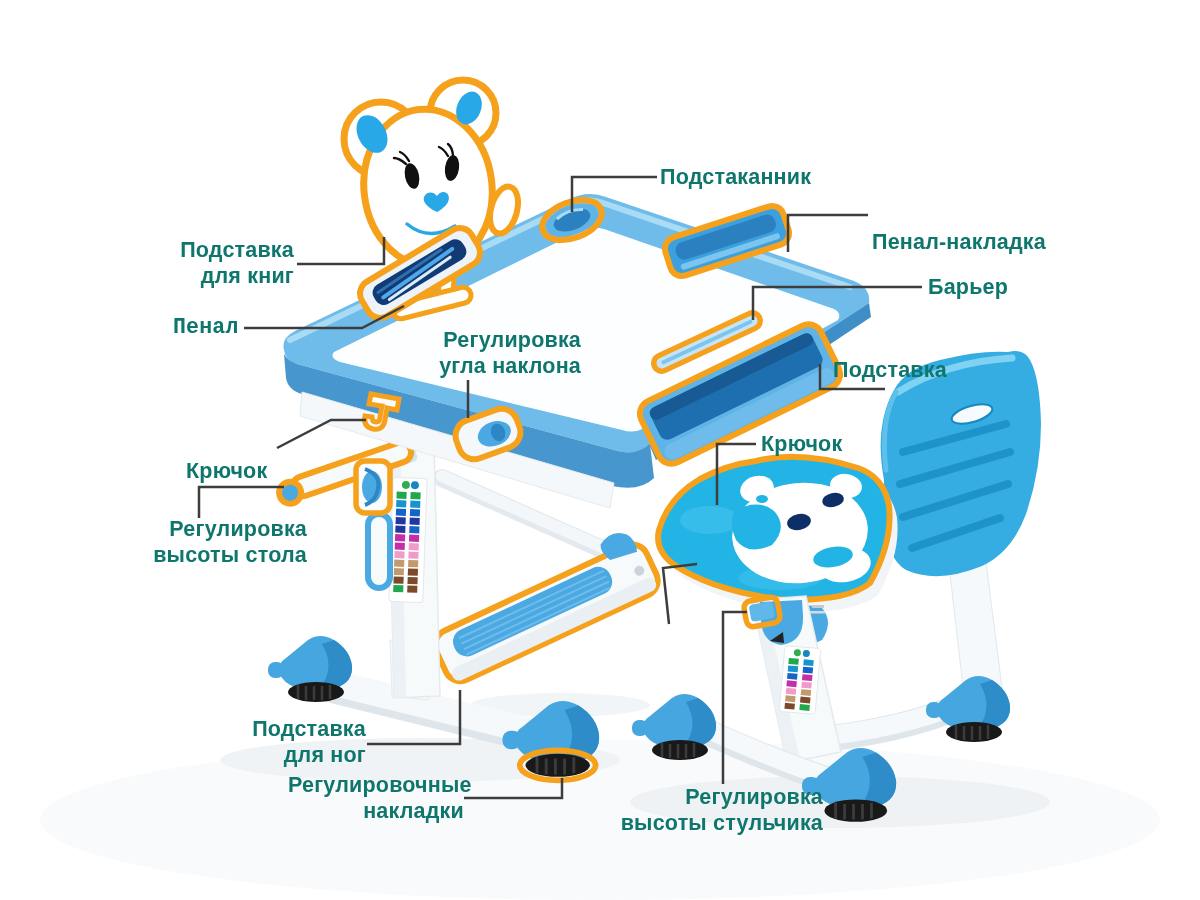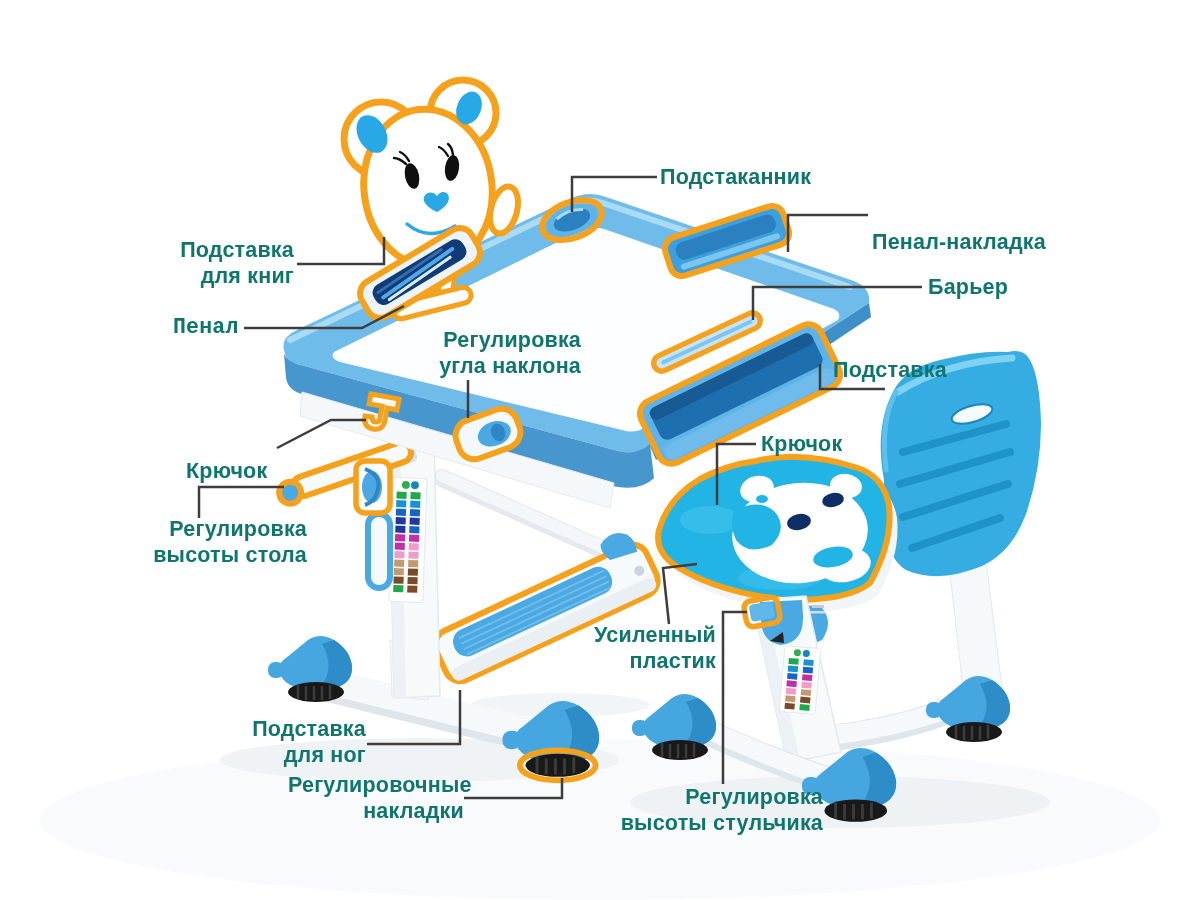--- a/index.html
+++ b/index.html
@@ -306,17 +306,15 @@
   <div class="lbl" style="left:173px;top:314px;font-family:Liberation Mono, monospace;">Пенал</div>
   <div class="lbl c" style="left:425px;top:327px;width:156px;">Регулировка
 угла наклона</div>
   <div class="lbl" style="left:186px;top:458px;">Крючок</div>
   <div class="lbl c" style="left:143px;top:516px;width:164px;">Регулировка
 высоты стола</div>
   <div class="lbl c" style="left:238px;top:716px;width:128px;">Подставка
 для ног</div>
   <div class="lbl c" style="left:288px;top:772px;width:176px;">Регулировочные
 накладки</div>
-  <div class="lbl c" style="left:590px;top:622px;width:126px;">Усиленный
-пластик</div>
   <div class="lbl c" style="left:617px;top:784px;width:206px;">Регулировка
 высоты стульчика</div>
 </div>
 
 </body></html>

